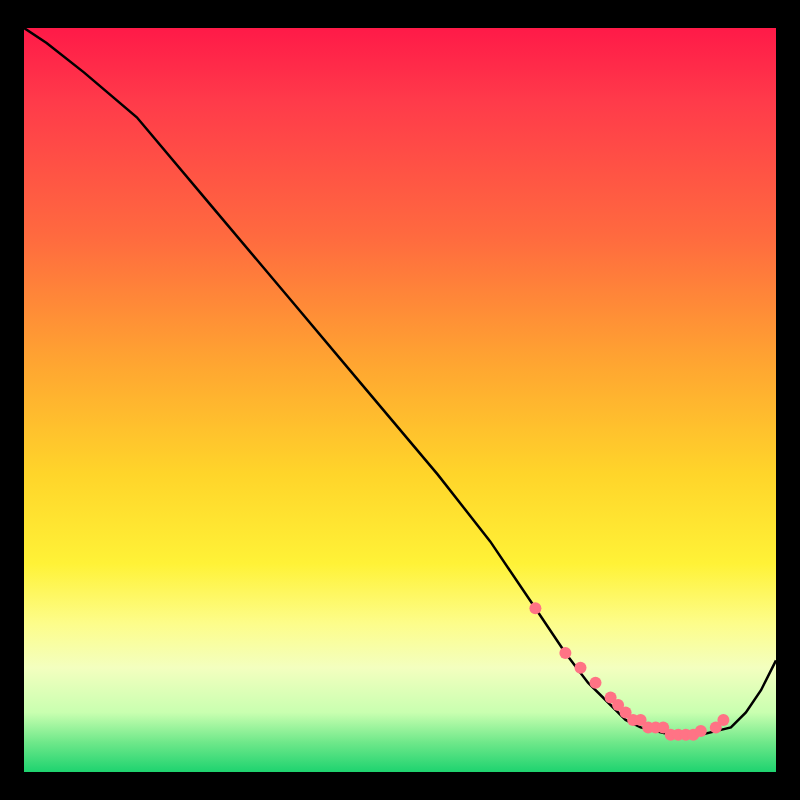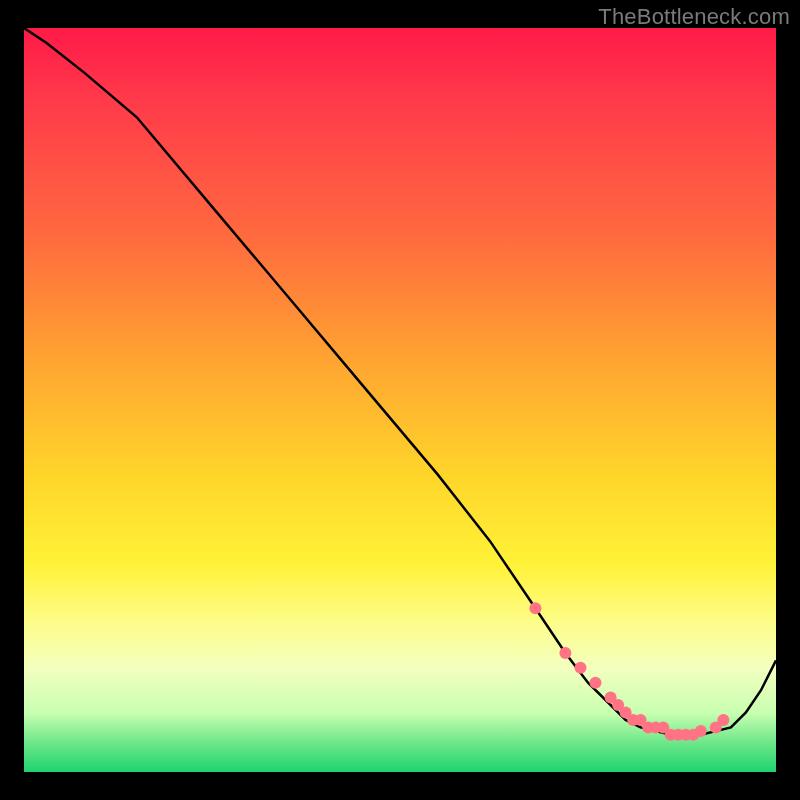--- a/index.html
+++ b/index.html
@@ -60,21 +60,20 @@
   }
   .dot {
     fill: #ff7385;
   }
 </style>
 </head>
 <body>
 
 <div class="frame">
 
-  <div class="watermark">TheBottleneck.com</div>
 
   <div class="plot-area">
     <svg class="curve" viewBox="0 0 752 744" preserveAspectRatio="none">
       <path id="main-curve" fill="none" stroke="#000" stroke-width="2.5" d="M0.0 0.0 L22.6 14.9 L60.2 44.6 L112.8 89.3 L188.0 178.6 L263.2 267.8 L338.4 357.1 L413.6 446.4 L466.2 513.4 L511.4 580.3 L541.4 625.0 L564.0 654.7 L586.6 677.0 L601.6 691.9 L616.6 699.4 L631.7 703.1 L646.7 706.8 L661.8 706.8 L676.8 706.8 L691.8 703.1 L706.9 699.4 L721.9 684.5 L737.0 662.2 L752.0 632.4"></path>
       <g id="marker-group">
           <circle cx="511.4" cy="580.3" r="6" class="dot"></circle>
           <circle cx="541.4" cy="625.0" r="6" class="dot"></circle>
           <circle cx="556.5" cy="639.8" r="6" class="dot"></circle>
           <circle cx="571.5" cy="654.7" r="6" class="dot"></circle>
           <circle cx="586.6" cy="669.6" r="6" class="dot"></circle>

